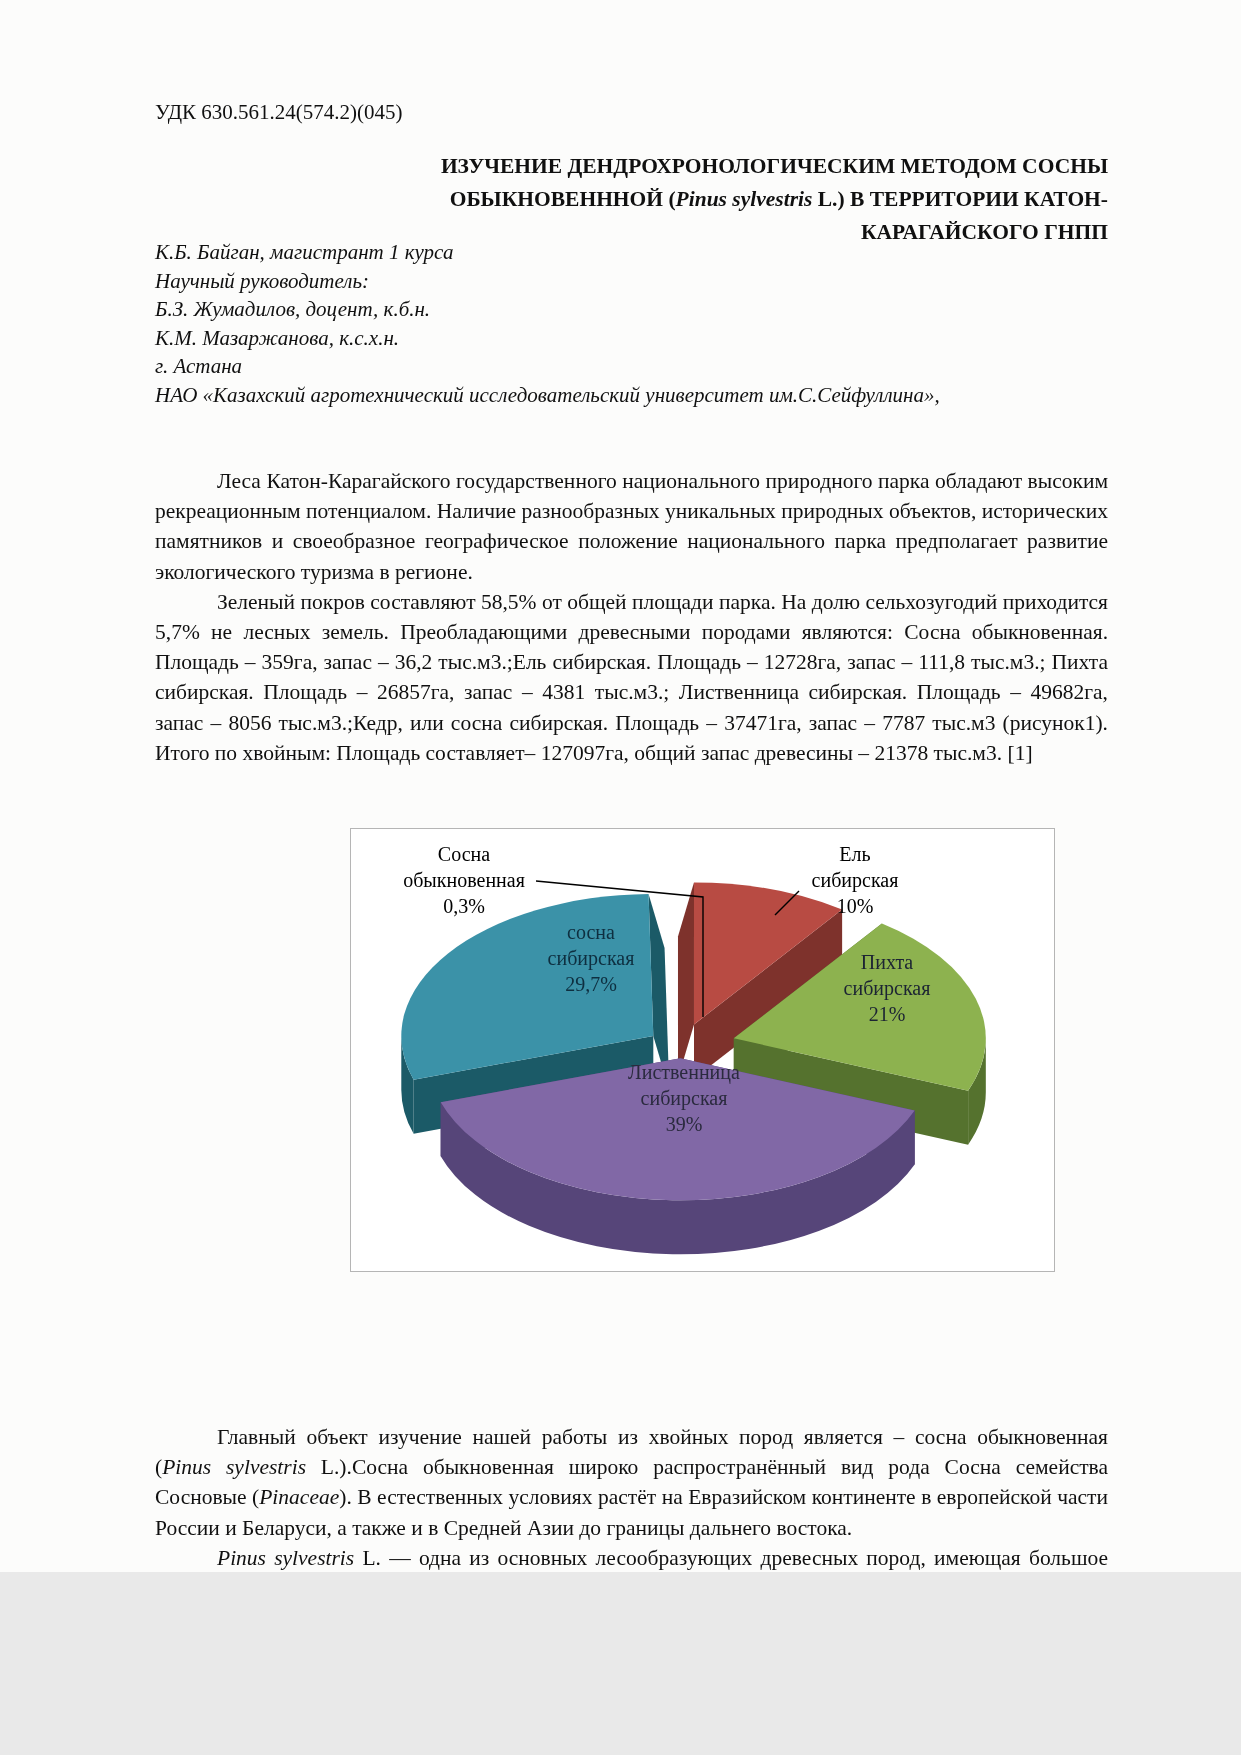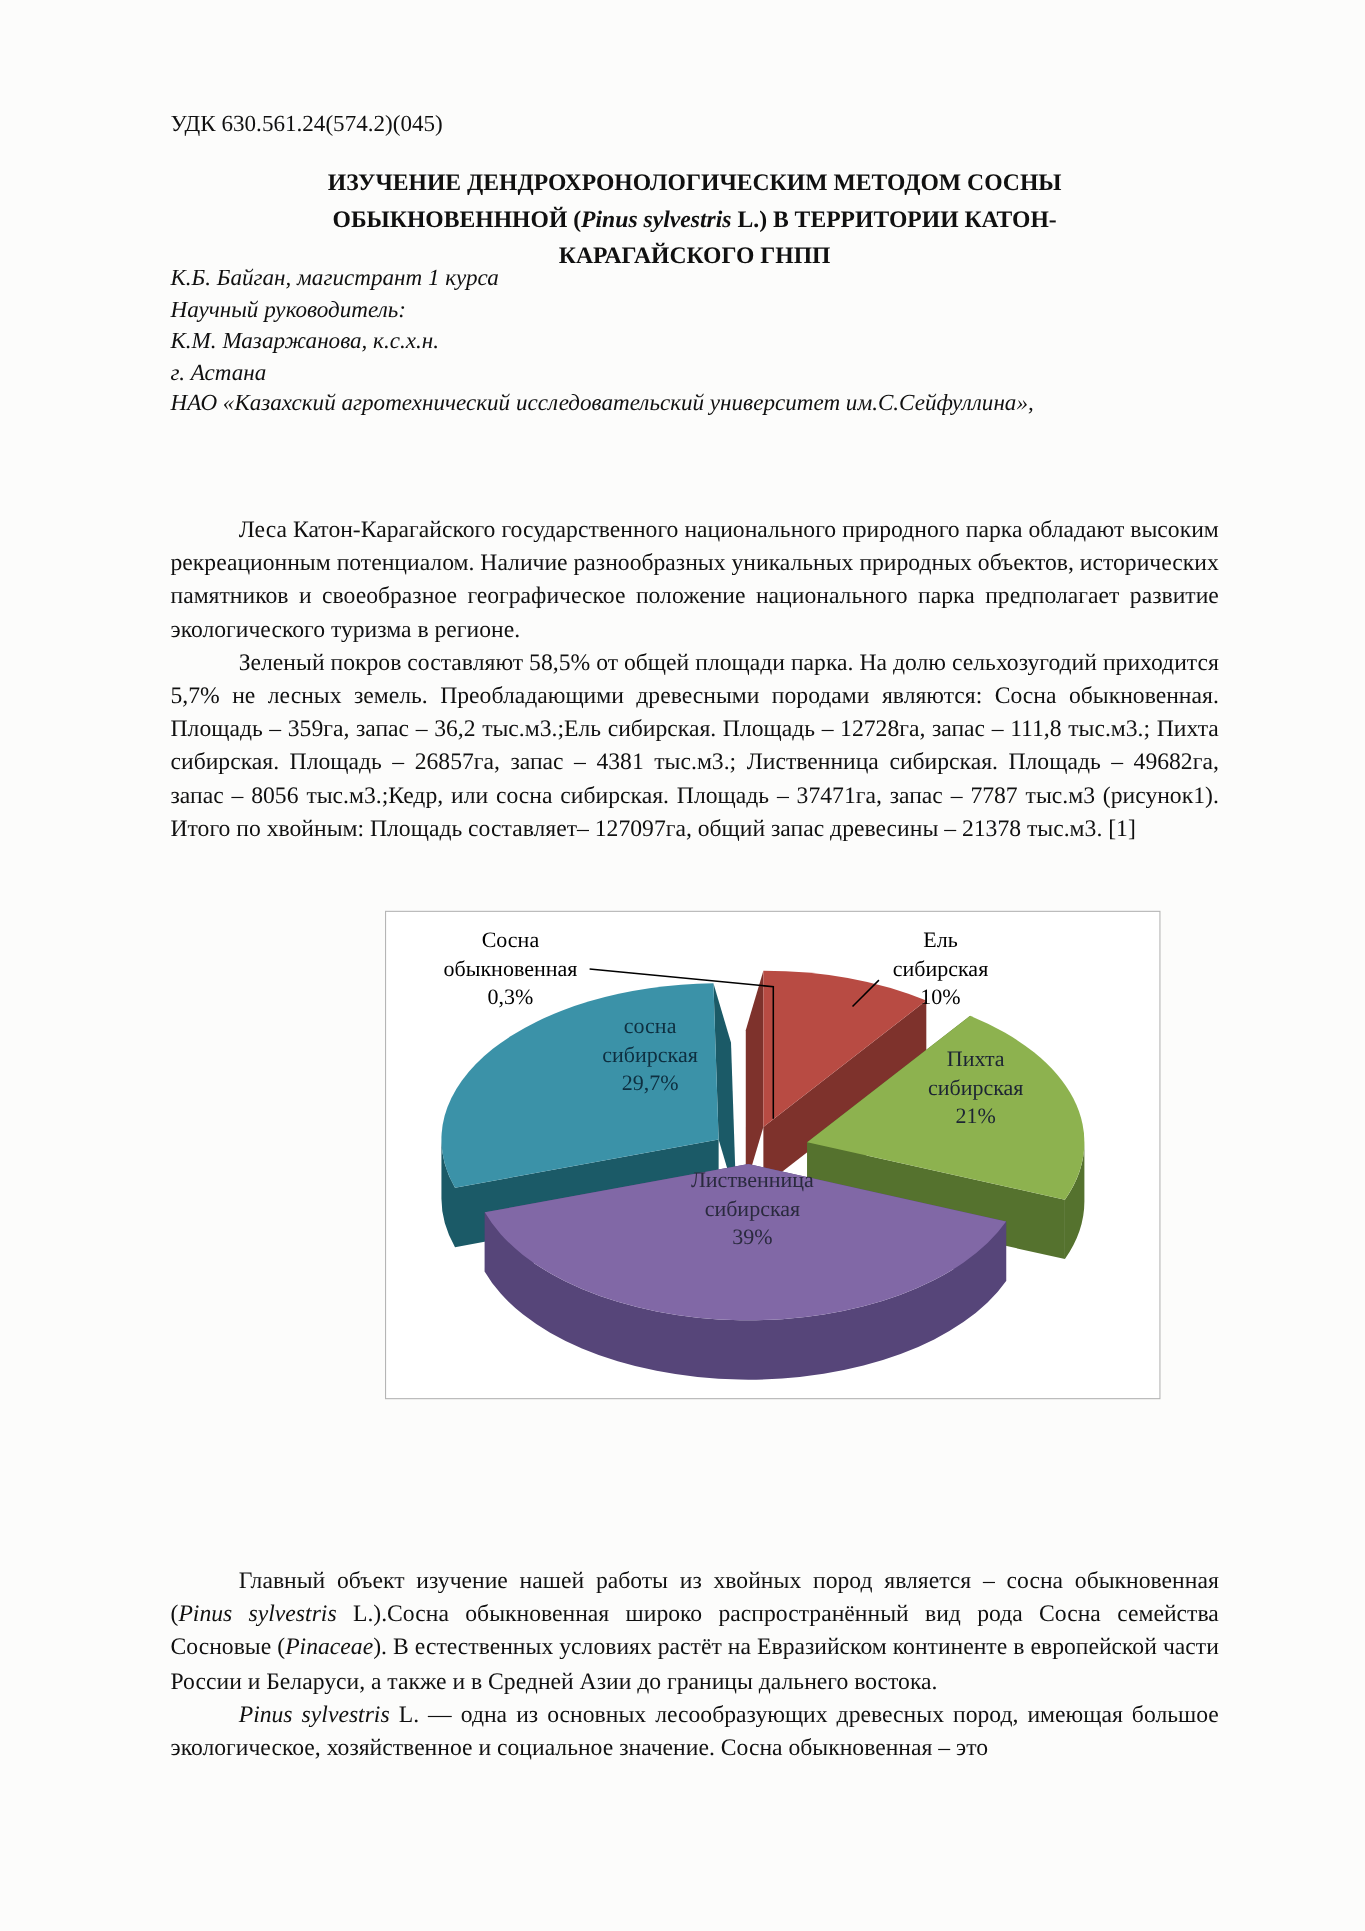--- a/index.html
+++ b/index.html
@@ -1,28 +1,28 @@
 <!DOCTYPE html>
 <html lang="ru"><head>
 <meta charset="utf-8">
 <style>
   html,body{margin:0;padding:0;background:#e9e9e9;}
   .page{
     position:relative;
-    width:1241px;height:1755px;
+    width:1241px;height:1572px;
     margin:0 auto;
     background:#fcfcfb;
     font-family:"Liberation Serif","DejaVu Serif",serif;
     color:#101010;
     overflow:hidden;
   }
   .udc{position:absolute;left:155px;top:100px;font-size:21px;}
   .title{
     position:absolute;left:155px;top:150px;width:953px;margin:0;
-    text-align:center;font-weight:bold;font-size:21.5px;line-height:33px;
+    text-align:right;font-weight:bold;font-size:21.5px;line-height:33px;
   }
   .title em{font-style:italic;}
   .authors{
     position:absolute;left:155px;top:238px;width:953px;
     font-style:italic;font-size:21px;line-height:28.6px;
   }
   .body-text{
     position:absolute;left:155px;width:953px;
     font-size:21.5px;line-height:30.2px;text-align:justify;
   }
@@ -48,20 +48,21 @@
 
 <div class="page">
 
   <div class="udc">УДК 630.561.24(574.2)(045)</div>
 
   <h1 class="title"><span>ИЗУЧЕНИЕ ДЕНДРОХРОНОЛОГИЧЕСКИМ МЕТОДОМ СОСНЫ</span><br><span>ОБЫКНОВЕНННОЙ (</span><em>Pinus sylvestris</em><span> L.) В ТЕРРИТОРИИ КАТОН-</span><br><span>КАРАГАЙСКОГО ГНПП</span></h1>
 
   <div class="authors" id="author-lines">
       <div>К.Б. Байган, магистрант 1 курса</div>
       <div>Научный руководитель:</div>
+      <div>Б.З. Жумадилов, доцент, к.б.н.</div>
       <div>К.М. Мазаржанова, к.с.х.н.</div>
       <div>г. Астана</div>
       <div>НАО «Казахский агротехнический исследовательский университет им.С.Сейфуллина»,</div>
     </div>
 
   <div class="body-text" id="top-paragraphs">
       <p><span>Леса Катон-Карагайского государственного национального природного парка обладают высоким рекреационным потенциалом. Наличие разнообразных уникальных природных объектов, исторических памятников и своеобразное географическое положение национального парка предполагает развитие экологического туризма в регионе.</span></p>
       <p><span>Зеленый покров составляют 58,5% от общей площади парка. На долю сельхозугодий приходится 5,7% не лесных земель. Преобладающими древесными породами являются: Сосна обыкновенная. Площадь – 359га, запас – 36,2 тыс.м3.;Ель сибирская. Площадь – 12728га, запас – 111,8 тыс.м3.; Пихта сибирская. Площадь – 26857га, запас – 4381 тыс.м3.; Лиственница сибирская. Площадь – 49682га, запас – 8056 тыс.м3.;Кедр, или сосна сибирская. Площадь – 37471га, запас – 7787 тыс.м3 (рисунок1). Итого по хвойным: Площадь составляет– 127097га, общий запас древесины – 21378 тыс.м3. [1]</span></p>
     </div>
 

